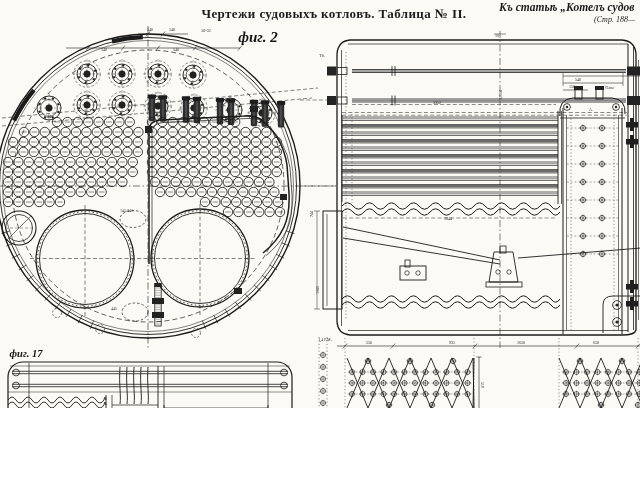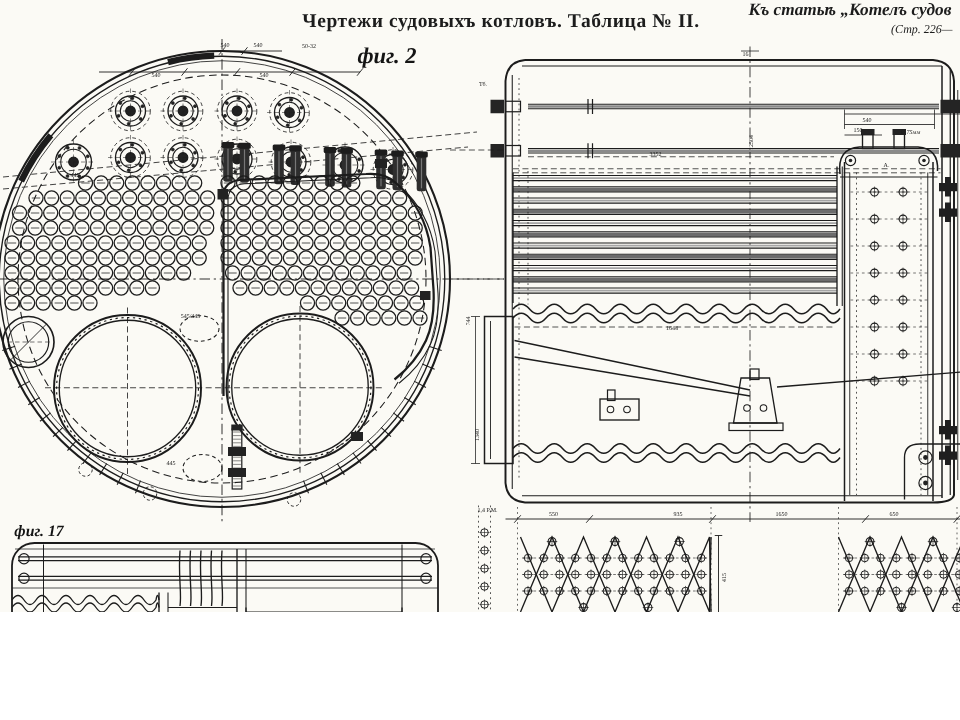--- a/index.html
+++ b/index.html
@@ -12,21 +12,21 @@
   .hdr-page{position:absolute;left:594px;top:15px;font-style:italic;font-size:8px;white-space:nowrap;}
   svg{position:absolute;left:0;top:0;}
   .figlbl{font-family:"Liberation Serif",serif;font-style:italic;font-weight:bold;fill:#141414;}
 </style>
 </head>
 <body>
 
 <div class="sheet">
   <div class="hdr-title">Чертежи судовыхъ котловъ. Таблица № II.</div>
   <div class="hdr-ref">Къ статьѣ „Котелъ судов</div>
-  <div class="hdr-page">(Стр. 226—</div>
+  <div class="hdr-page">(Стр. 188—</div>
 
   <svg id="dwg" width="640" height="480" viewBox="0 0 640 480">
     <text class="figlbl" x="258" y="42" font-size="15" text-anchor="middle">фиг. 2</text>
     <text class="figlbl" x="26" y="357" font-size="10.5" text-anchor="middle">фиг. 17</text>
     <g id="gFig2">
         <circle cx="148" cy="186" r="152" stroke="#1c1c1c" stroke-width="1.4" fill="none"></circle>
         <circle cx="148" cy="186" r="148.5" stroke="#1c1c1c" stroke-width="0.9" fill="none"></circle>
         <circle cx="148" cy="186" r="145.5" stroke="#1c1c1c" stroke-width="0.55" fill="none"></circle>
         <circle cx="148" cy="186" r="136" stroke="#1c1c1c" stroke-width="0.7" fill="none" stroke-dasharray="5,3"></circle>
         <path d="M142.8,37.1 A149,149 0 0 0 112.0,41.4" stroke="#1c1c1c" stroke-width="4.2" fill="none"></path>

